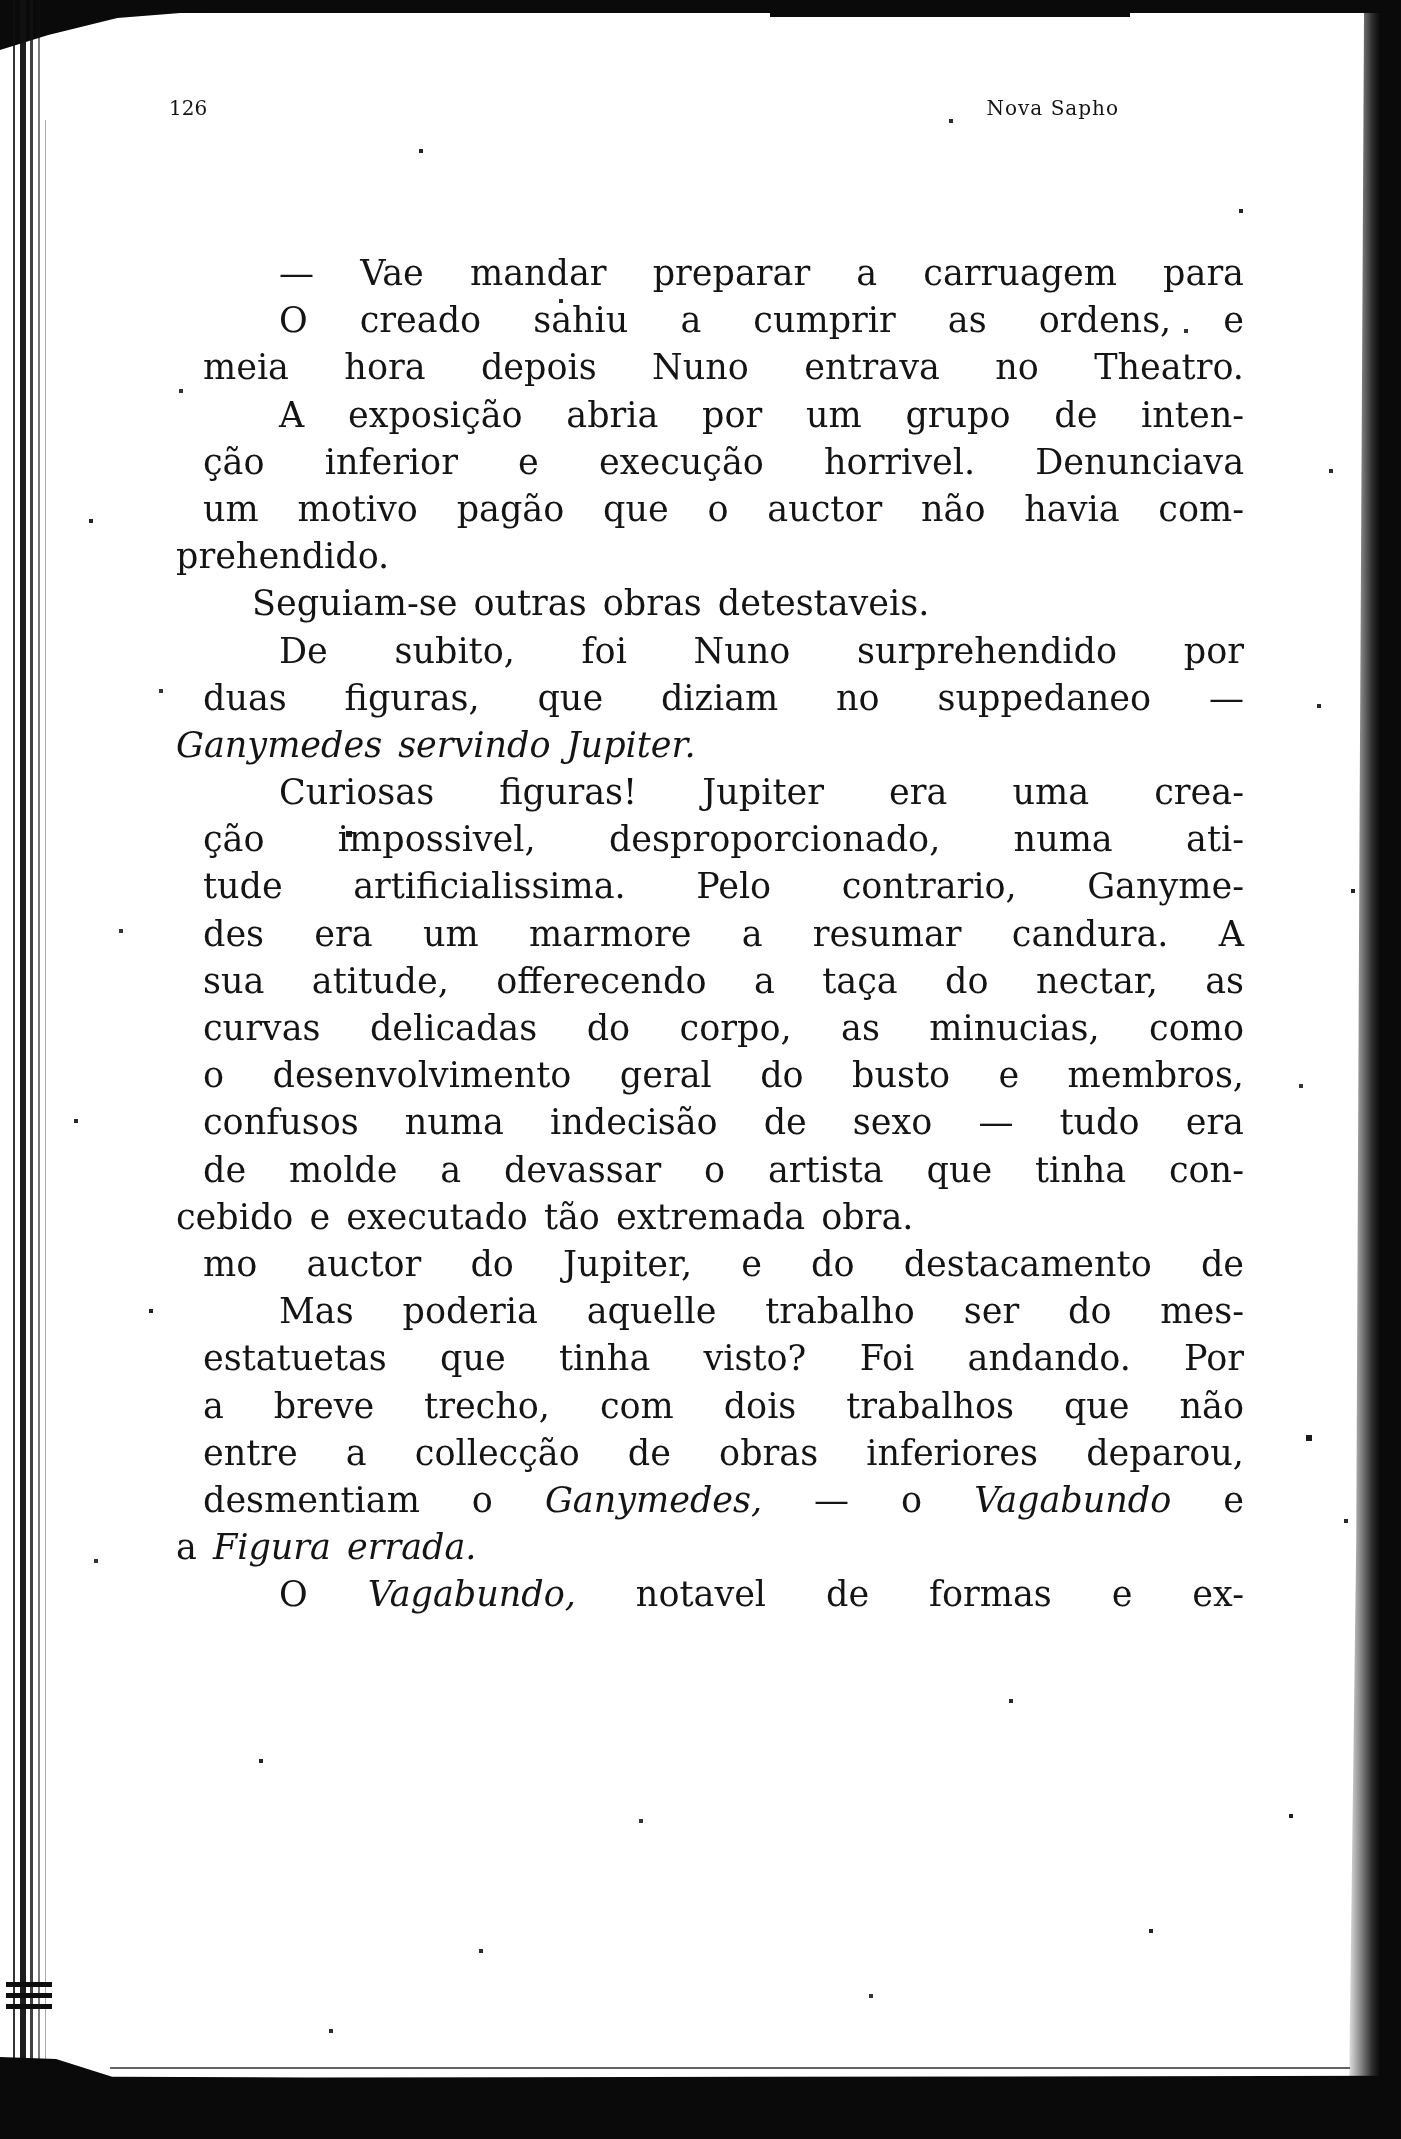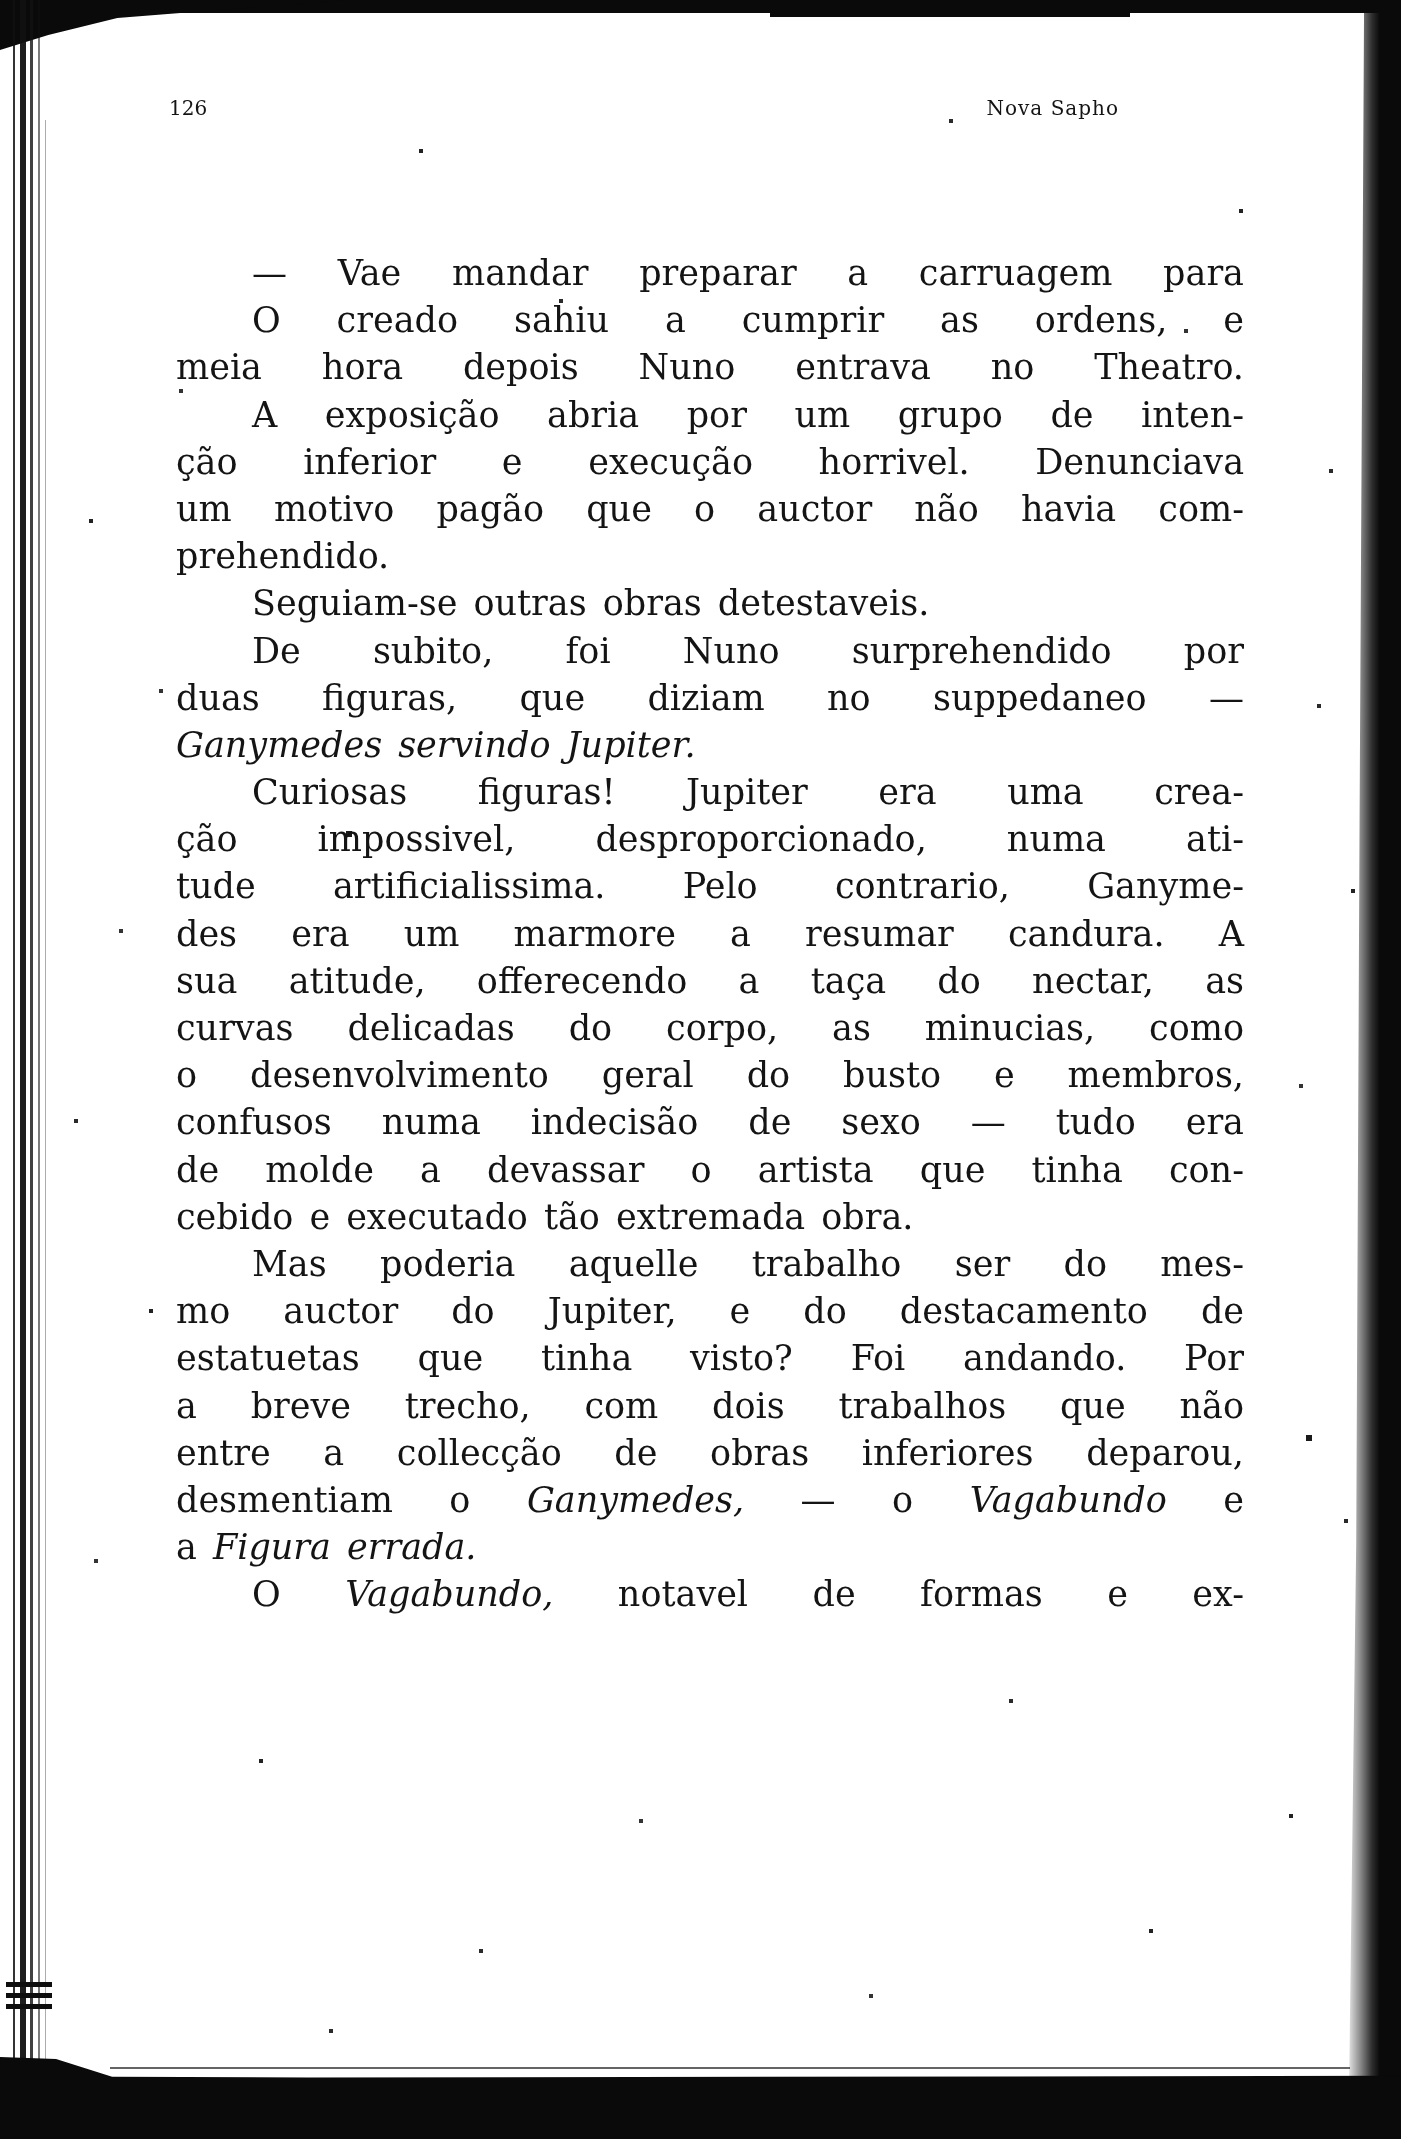--- a/index.html
+++ b/index.html
@@ -41,21 +41,21 @@
       640px 1820px 0 1px #333, 1290px 1815px 0 1px #222, 480px 1950px 0 1px #2a2a2a,
       870px 1995px 0 1px #333, 1150px 1930px 0 1px #222, 330px 2030px 0 1px #2a2a2a;}
   
   .header{position:absolute;left:161px;top:96px;width:1068px;height:44px;font-size:20px;}
   .pagenum{position:absolute;left:8px;top:0;}
   .runtitle{position:absolute;left:0;right:110px;top:0;text-align:right;letter-spacing:1px;}
   
   .body-text{position:absolute;left:176px;top:250px;width:1068px;
     font-size:35px;line-height:47.2px;word-spacing:0.14em;}
   .line{height:47.2px;white-space:nowrap;}
-  .line.just{white-space:normal;text-align:justify;text-align-last:justify;}
+  .line.just{white-space:normal;text-align:justify;text-align-last:justify;margin-left:27px;}
   .line.indent{padding-left:76px;}
   .it{font-style:italic;}
 </style>
 </head>
 <body>
 
 <div class="edge-top"></div>
 <div class="edge-top-bump"></div>
 <div class="corner-wedge"></div>
 
@@ -98,21 +98,21 @@
     <div class="line indent just"><span>Curiosas figuras! Jupiter era uma crea-</span></div>
     <div class="line just"><span>ção impossivel, desproporcionado, numa ati-</span></div>
     <div class="line just"><span>tude artificialissima. Pelo contrario, Ganyme-</span></div>
     <div class="line just"><span>des era um marmore a resumar candura. A</span></div>
     <div class="line just"><span>sua atitude, offerecendo a taça do nectar, as</span></div>
     <div class="line just"><span>curvas delicadas do corpo, as minucias, como</span></div>
     <div class="line just"><span>o desenvolvimento geral do busto e membros,</span></div>
     <div class="line just"><span>confusos numa indecisão de sexo — tudo era</span></div>
     <div class="line just"><span>de molde a devassar o artista que tinha con-</span></div>
     <div class="line"><span>cebido e executado tão extremada obra.</span></div>
+    <div class="line just"><span>mo auctor do Jupiter, e do destacamento de</span></div>
     <div class="line indent just"><span>Mas poderia aquelle trabalho ser do mes-</span></div>
-    <div class="line just"><span>mo auctor do Jupiter, e do destacamento de</span></div>
     <div class="line just"><span>estatuetas que tinha visto? Foi andando. Por</span></div>
     <div class="line just"><span>a breve trecho, com dois trabalhos que não</span></div>
     <div class="line just"><span>entre a collecção de obras inferiores deparou,</span></div>
     <div class="line just"><span>desmentiam o </span><span class="it">Ganymedes,</span><span> — o </span><span class="it">Vagabundo</span><span> e</span></div>
     <div class="line"><span>a </span><span class="it">Figura errada.</span></div>
     <div class="line indent just"><span>O </span><span class="it">Vagabundo,</span><span> notavel de formas e ex-</span></div>
   </div>
 
 </body></html>

